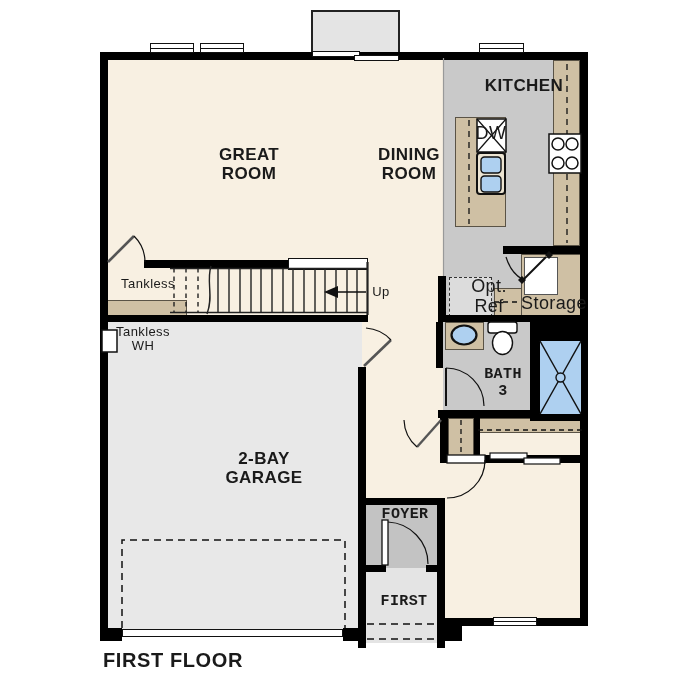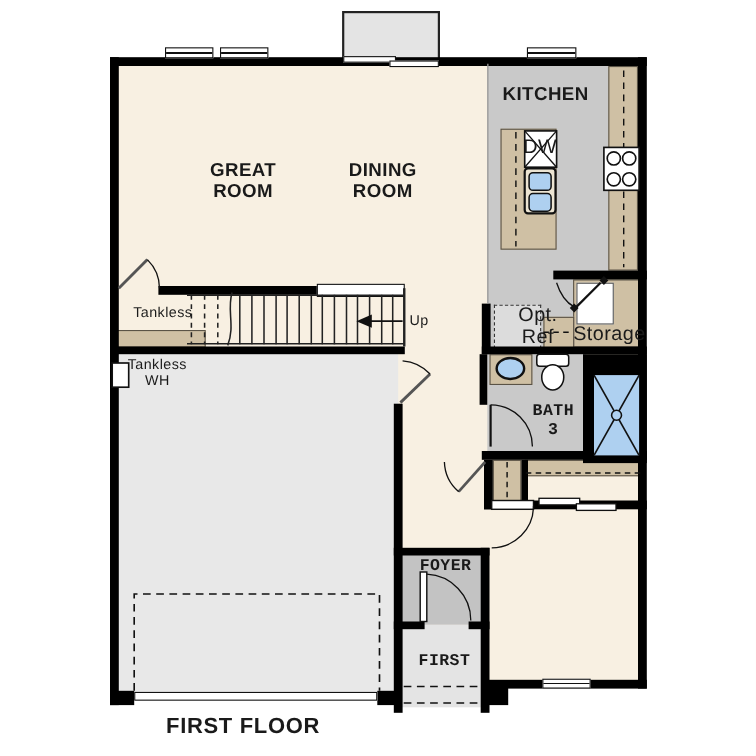--- a/index.html
+++ b/index.html
@@ -9,25 +9,25 @@
   .wet{background:var(--floor-wet);}
   .gar{background:var(--floor-garage);}
   .porch{background:var(--floor-porch);}
   .tan{background:var(--cabinet-tan);border:1px solid #5a5346;}
   .wall{position:absolute;background:var(--wall);}
   .win{position:absolute;background:#fff;border:1.3px solid #111;box-sizing:border-box;
        background-image:linear-gradient(to bottom,transparent 44%,#111 44%,#111 58%,transparent 58%);}
   .slider{position:absolute;background:#fff;border:1.2px solid #111;box-sizing:border-box;}
   .lbl{position:absolute;transform:translate(-50%,-50%);text-align:center;line-height:1.1;
        color:var(--text);letter-spacing:.4px;white-space:nowrap;}
-  .lbl-big{font-size:17px;font-weight:bold;}
+  .lbl-big{font-size:17px;font-weight:bold;margin-left:28px;}
   .lbl-med{font-size:15px;font-weight:bold;font-family:Liberation Mono, monospace;}
   .lbl-sm{font-size:13px;}
   .lbl-xs{font-size:18px;}
-  .title{position:absolute;font-size:20px;font-weight:bold;letter-spacing:.6px;color:var(--text);margin-left:48px;}
+  .title{position:absolute;font-size:20px;font-weight:bold;letter-spacing:.6px;color:var(--text);}
   svg.overlay{position:absolute;left:0;top:0;pointer-events:none;}
 </style>
 </head>
 <body>
 
 <div class="plan">
 
   <div class="room cream" style="left:104px;top:56px;width:480px;height:566px"></div>
   <div class="room" style="left:311px;top:10px;width:89px;height:46px;background:#e4e4e4;border:2px solid #222;box-sizing:border-box"></div>
   <div class="room wet" style="left:443px;top:56px;width:141px;height:260px"></div>
@@ -205,26 +205,30 @@
         <rect x="382" y="520" width="6" height="45" fill="#fff" stroke-width="1.3"></rect>
         <path d="M 388,522 A 42 42 0 0 1 428,564" stroke-width="1.2"></path>
       </g>
     </g>
   </svg>
 
   <div class="lbl lbl-big" style="left:221px;top:165px">
     <div>GREAT</div>
       <div>ROOM</div>
   </div>
-  <div class="lbl lbl-big" style="left:348px;top:165px">
+  <div class="lbl lbl-big" style="left:381px;top:165px">
     <div>DINING</div>
       <div>ROOM</div>
   </div>
   <div class="lbl lbl-big" style="left:496px;top:86px">
     <div>KITCHEN</div>
+  </div>
+  <div class="lbl lbl-big" style="left:236px;top:469px">
+    <div>2-BAY</div>
+      <div>GARAGE</div>
   </div>
   <div class="lbl lbl-med" style="left:503px;top:383px">
     <div>BATH</div>
       <div>3</div>
   </div>
   <div class="lbl lbl-med" style="left:405px;top:515px">
     <div>FOYER</div>
   </div>
   <div class="lbl lbl-med" style="left:404px;top:602px">
     <div>FIRST</div>

